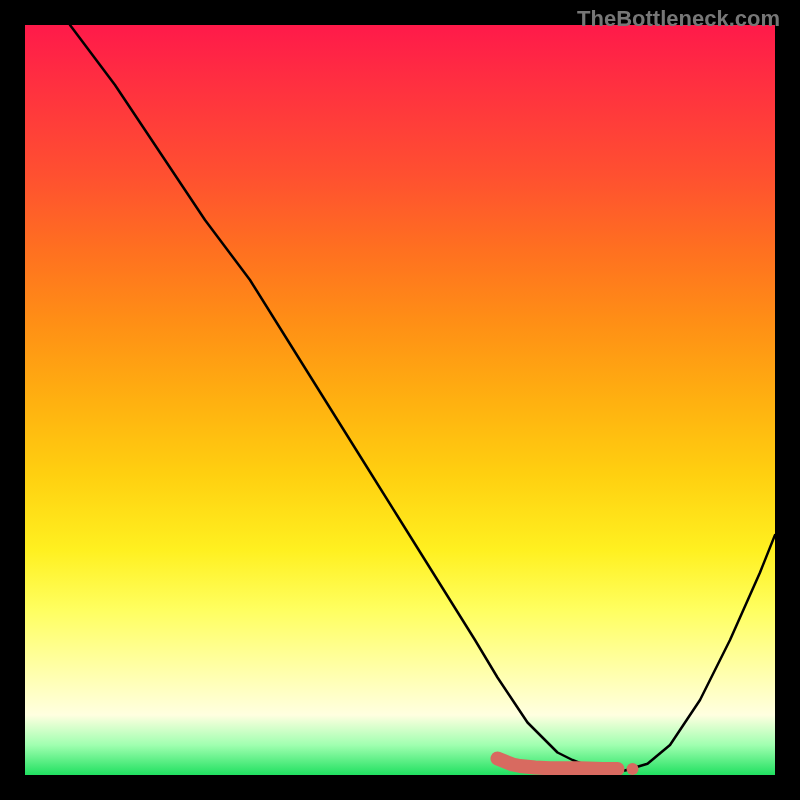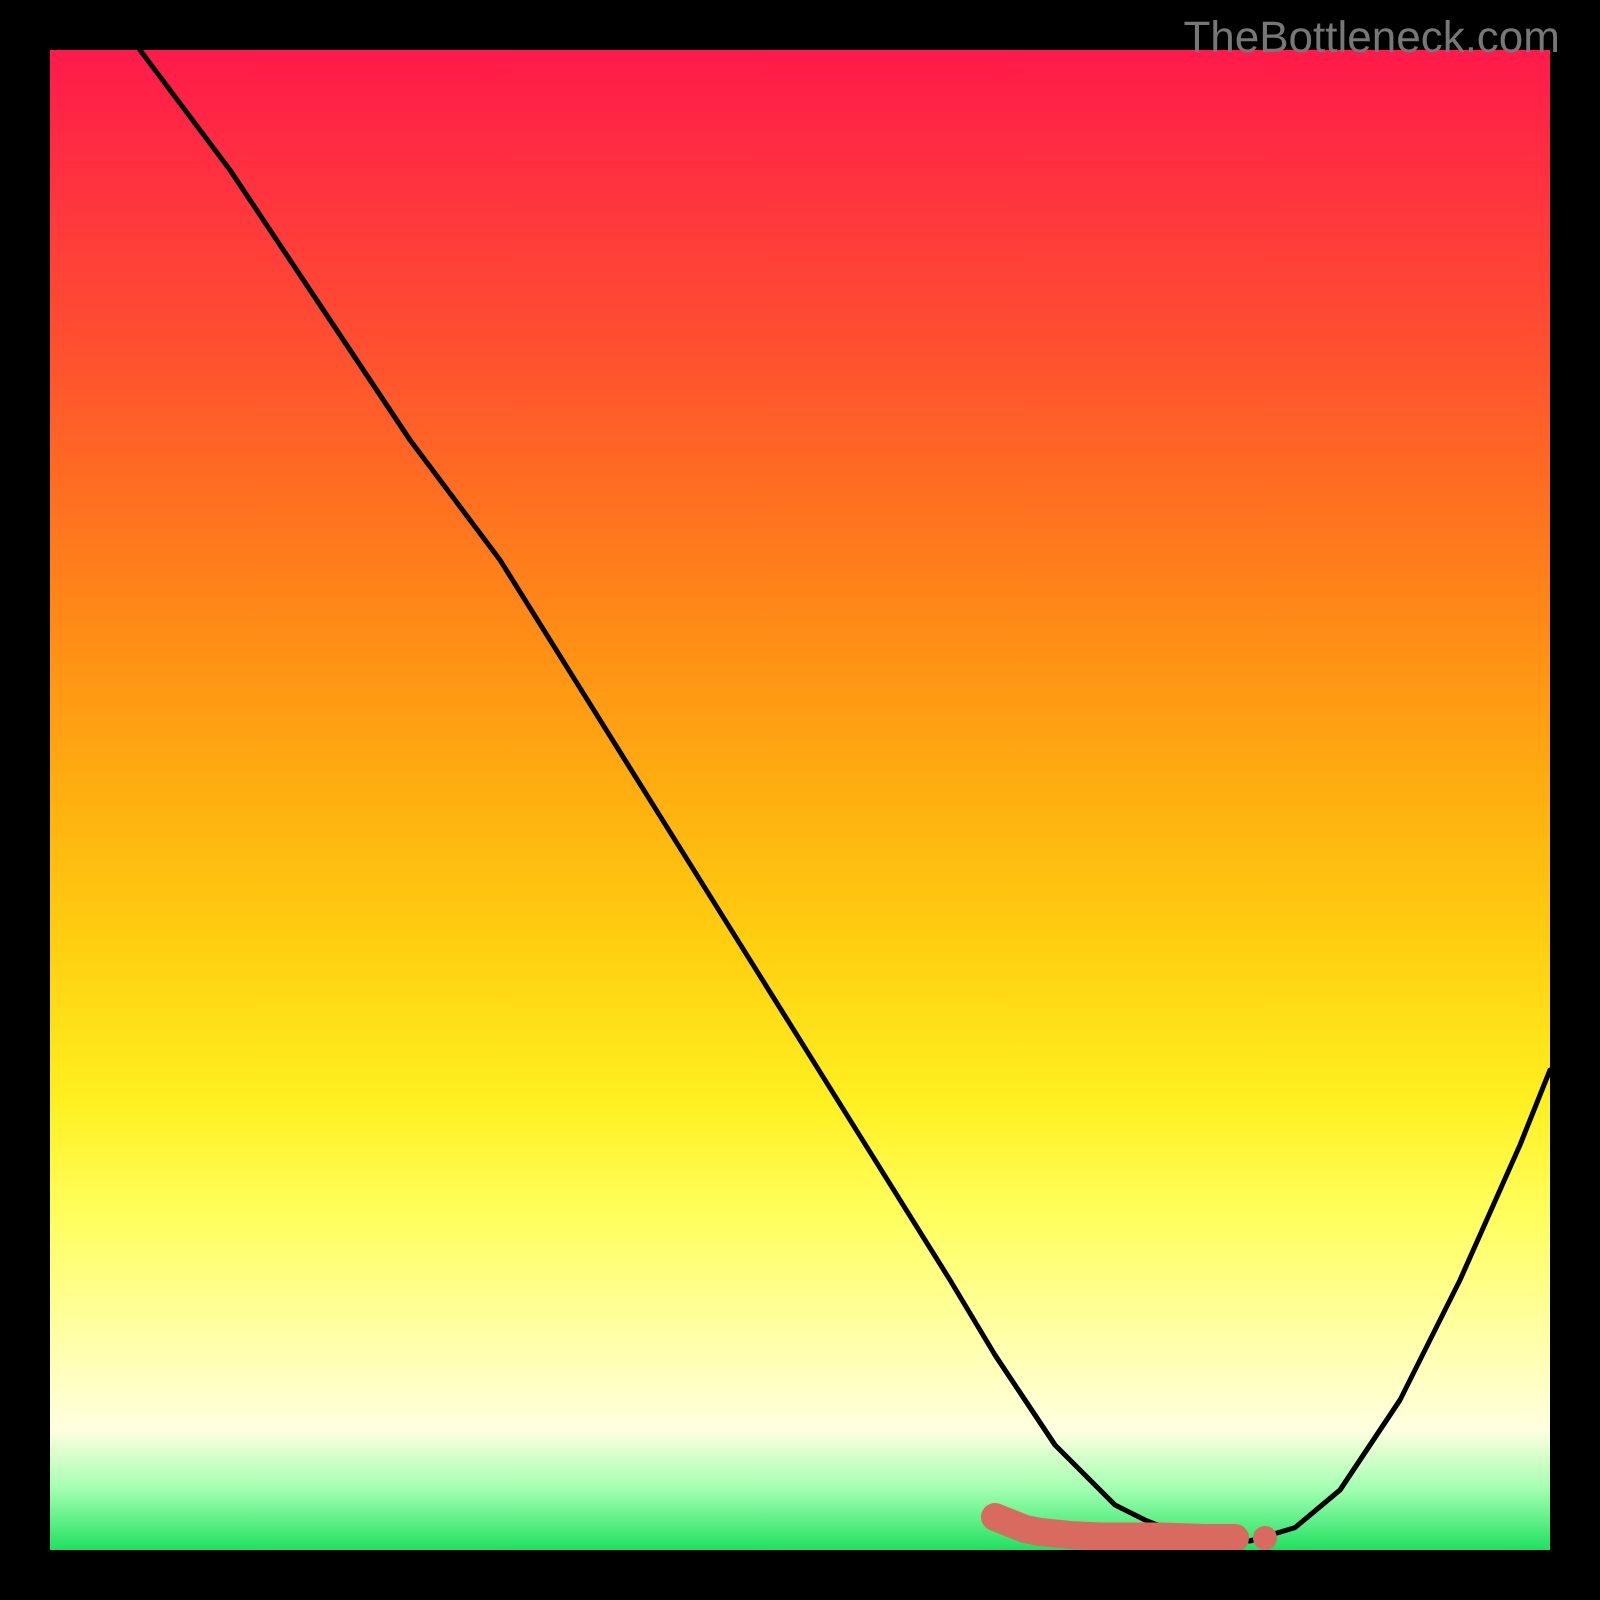--- a/index.html
+++ b/index.html
@@ -10,21 +10,21 @@
     background: #000;
     position: relative;
     font-family: Arial, sans-serif;
   }
   .watermark {
     position: absolute;
     top: 6px;
     right: 20px;
     color: #777;
     font-size: 22px;
-    font-weight: 400;
+    font-weight: 700;
     z-index: 10;
   }
   .plot-area {
     position: absolute;
     left: 25px;
     top: 25px;
     width: 750px;
     height: 750px;
     overflow: hidden;
   }

